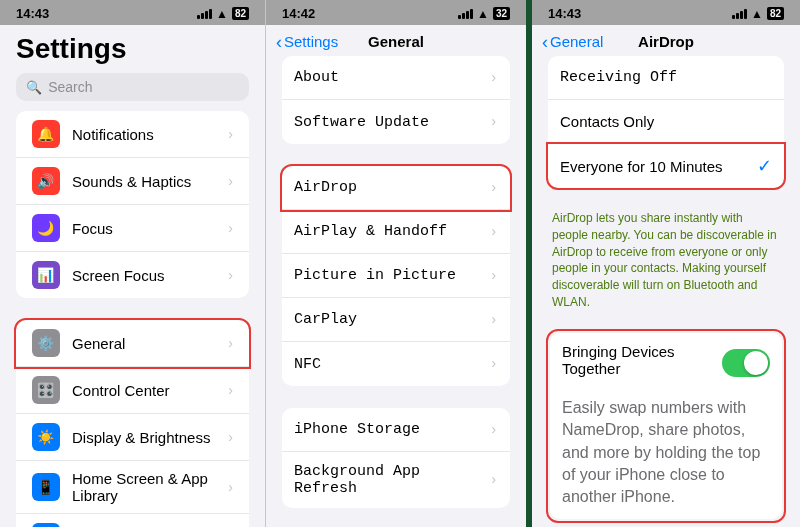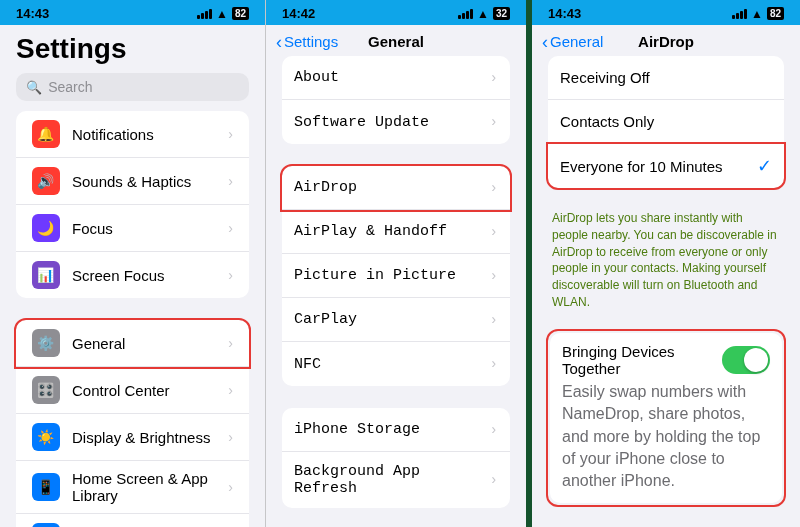--- a/index.html
+++ b/index.html
@@ -23,21 +23,21 @@
       position: relative;
       overflow: hidden;
     }
 
     
     .status-bar {
       display: flex;
       justify-content: space-between;
       align-items: center;
       padding: 6px 16px 4px;
-      background: #0ea5e9;
+      background: #a3a3a3;
     }
     .status-time {
       font-size: 13px;
       font-weight: 600;
       color: #000;
     }
     .status-icons {
       display: flex;
       align-items: center;
       gap: 4px;
@@ -278,20 +278,21 @@
       align-items: center;
       padding: 11px 12px;
       border-bottom: 0.5px solid #e5e5ea;
       min-height: 44px;
       cursor: pointer;
       position: relative;
     }
     .right-cell:first-child {
       border-top-left-radius: 10px;
       border-top-right-radius: 10px;
+      font-family: Liberation Mono, monospace;
     }
     .right-cell:last-child {
       border-bottom-left-radius: 10px;
       border-bottom-right-radius: 10px;
       border-bottom: none;
     }
     .right-cell.highlighted {
       outline: 2.5px solid #e53935;
       z-index: 2;
     }
@@ -333,23 +334,23 @@
       box-shadow: 0 1px 3px rgba(0,0,0,0.3);
     }
 
     .bringing-devices-cell {
       background: #fff;
       border-radius: 10px;
       padding: 10px 12px;
     }
     .bringing-devices-row {
       display: flex;
-      align-items: center;
+      align-items: flex-end;
       justify-content: space-between;
-      margin-bottom: 4px;
+      margin-bottom: 20px;
     }
     .bringing-devices-label {
       font-size: 15px;
       color: #000;
       flex: 1;
       margin-right: 8px;
     }
     .bringing-devices-desc {
       font-size: 16px;
       color: #6c6c70;

